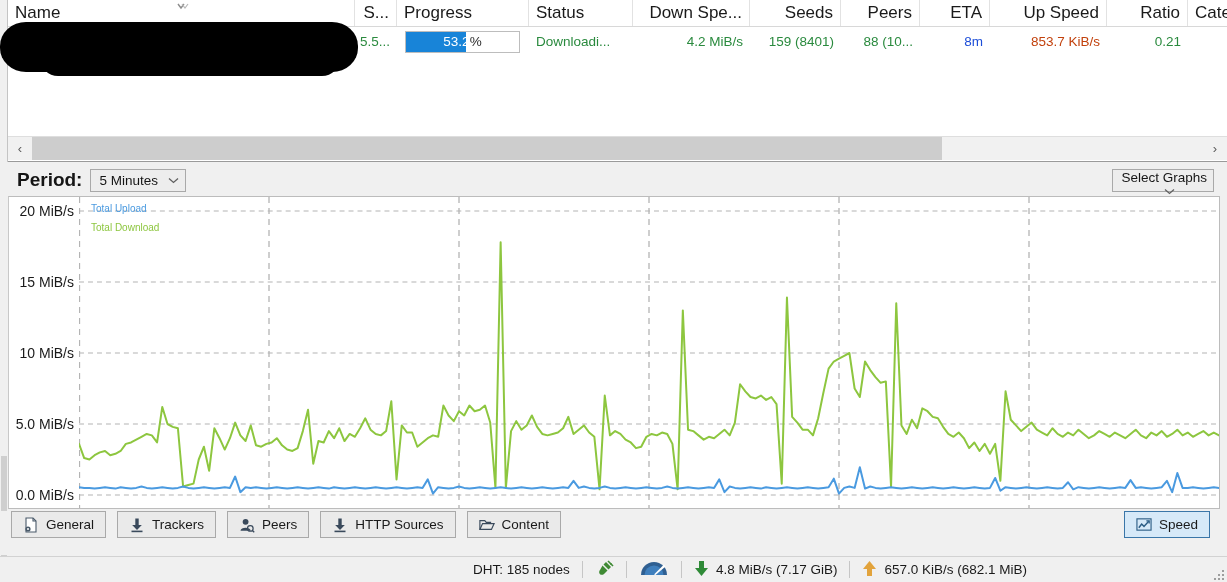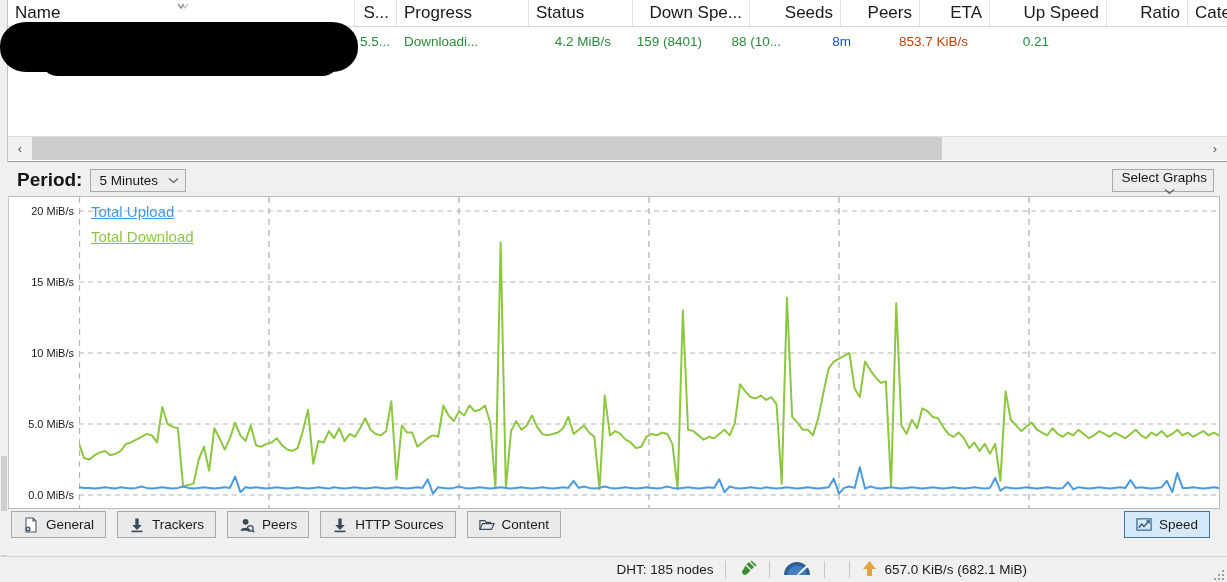--- a/index.html
+++ b/index.html
@@ -135,28 +135,28 @@
   .chart-panel {
     position: absolute; left: 8px; top: 196px; width: 1212px; height: 313px;
     background: #ffffff;
     border: 1px solid #bcbcbc;
     border-left: 1px solid #c8c8c8;
     overflow: hidden;
   }
   .chart-panel .ylabels { position: absolute; left: 0; top: 0; width: 70px; height: 100%; }
   .ylab {
     position: absolute; right: 5px; transform: translateY(-50%);
-    font-size: 11px; color: #1a1a1a; white-space: nowrap;
+    font-size: 14px; color: #1a1a1a; white-space: nowrap;
   }
   .plot {
     position: absolute; left: 70px; top: 0; right: 0; bottom: 0;
   }
   .legend { position: absolute; left: 12px; top: 6px; z-index: 4; }
   .legend-item {
-    display: block; font-size: 15px; text-decoration: underline;
+    display: block; font-size: 10px; 
     margin-bottom: 8px; cursor: pointer;
   }
   .legend-up { color: #4a9ae0; }
   .legend-down { color: #8dc63f; }
   .chart-svg { position: absolute; left: 0; top: 0; width: 100%; height: 100%; }
 
   
   .chart-left-strip {
     position: absolute; left: 0; top: 196px; width: 8px; height: 313px; background: #f0f0f0;
   }
@@ -247,20 +247,26 @@
     <div class="sortmark">
       <svg width="12" height="8" viewBox="0 0 12 8">
           <path d="M1 2 L4 6 L7 2" stroke="#8d8d8d" stroke-width="1.4" fill="none"></path>
           <path d="M5 2 L8 6 L11 2" stroke="#b9b9b9" stroke-width="1.2" fill="none"></path>
         </svg>
     </div>
 
     <div class="row" id="list-row">
         <div class="cell" style="width: 347px; flex: 0 0 347px; color: rgb(17, 17, 17);"></div>
         <div class="cell r" style="width: 42px; flex: 0 0 42px; color: rgb(42, 138, 62);">5.5...</div>
+        <div class="cell" style="width: 132px; flex: 0 0 132px; color: rgb(255, 255, 255); padding: 0px 8px;">
+          <div class="progress-wrap">
+            <div class="progress-fill" style="width: 53.2%; background: rgb(24, 132, 216);"></div>
+            <div class="progress-txt"><span>53.2</span><span class="dark">%</span></div>
+          </div>
+        </div>
         <div class="cell" style="width: 104px; flex: 0 0 104px; color: rgb(42, 138, 62);">Downloadi...</div>
         <div class="cell r" style="width: 117px; flex: 0 0 117px; color: rgb(42, 138, 62);">4.2 MiB/s</div>
         <div class="cell r" style="width: 91px; flex: 0 0 91px; color: rgb(42, 138, 62);">159 (8401)</div>
         <div class="cell r" style="width: 79px; flex: 0 0 79px; color: rgb(42, 138, 62);">88 (10...</div>
         <div class="cell r" style="width: 70px; flex: 0 0 70px; color: #1d4ed8;">8m</div>
         <div class="cell r" style="width: 117px; flex: 0 0 117px; color: #c2410c;">853.7 KiB/s</div>
         <div class="cell r" style="width: 81px; flex: 0 0 81px; color: rgb(42, 138, 62);">0.21</div>
         <div class="cell" style="width: 42px; flex: 0 0 42px; color: rgb(42, 138, 62);"></div>
       </div>
 
@@ -420,20 +426,28 @@
       <span>
         <svg width="30" height="18" viewBox="0 0 30 18">
           <path d="M2 16 A13 13 0 0 1 28 16 Z" fill="#2f5f91"></path>
           <path d="M5.5 16 A9.5 9.5 0 0 1 24.5 16 Z" fill="#3f7fbd"></path>
           <path d="M15 15.5 L25 5.5 L26.5 7.5 L16.5 16 Z" fill="#ffffff"></path>
         </svg>
       </span>
     </div>
     <div class="sb-sep"></div>
 
+    <div class="sb-item">
+      <span>
+        <svg width="15" height="17" viewBox="0 0 15 17">
+          <path d="M5 1 L10 1 L10 8 L14 8 L7.5 16 L1 8 L5 8 Z" fill="#2f8a37"></path>
+        </svg>
+      </span>
+      <span>4.8 MiB/s (7.17 GiB)</span>
+    </div>
     <div class="sb-sep"></div>
 
     <div class="sb-item">
       <span>
         <svg width="15" height="17" viewBox="0 0 15 17">
           <path d="M7.5 1 L14 9 L10 9 L10 16 L5 16 L5 9 L1 9 Z" fill="#e2a33c"></path>
         </svg>
       </span>
       <span>657.0 KiB/s (682.1 MiB)</span>
     </div>

